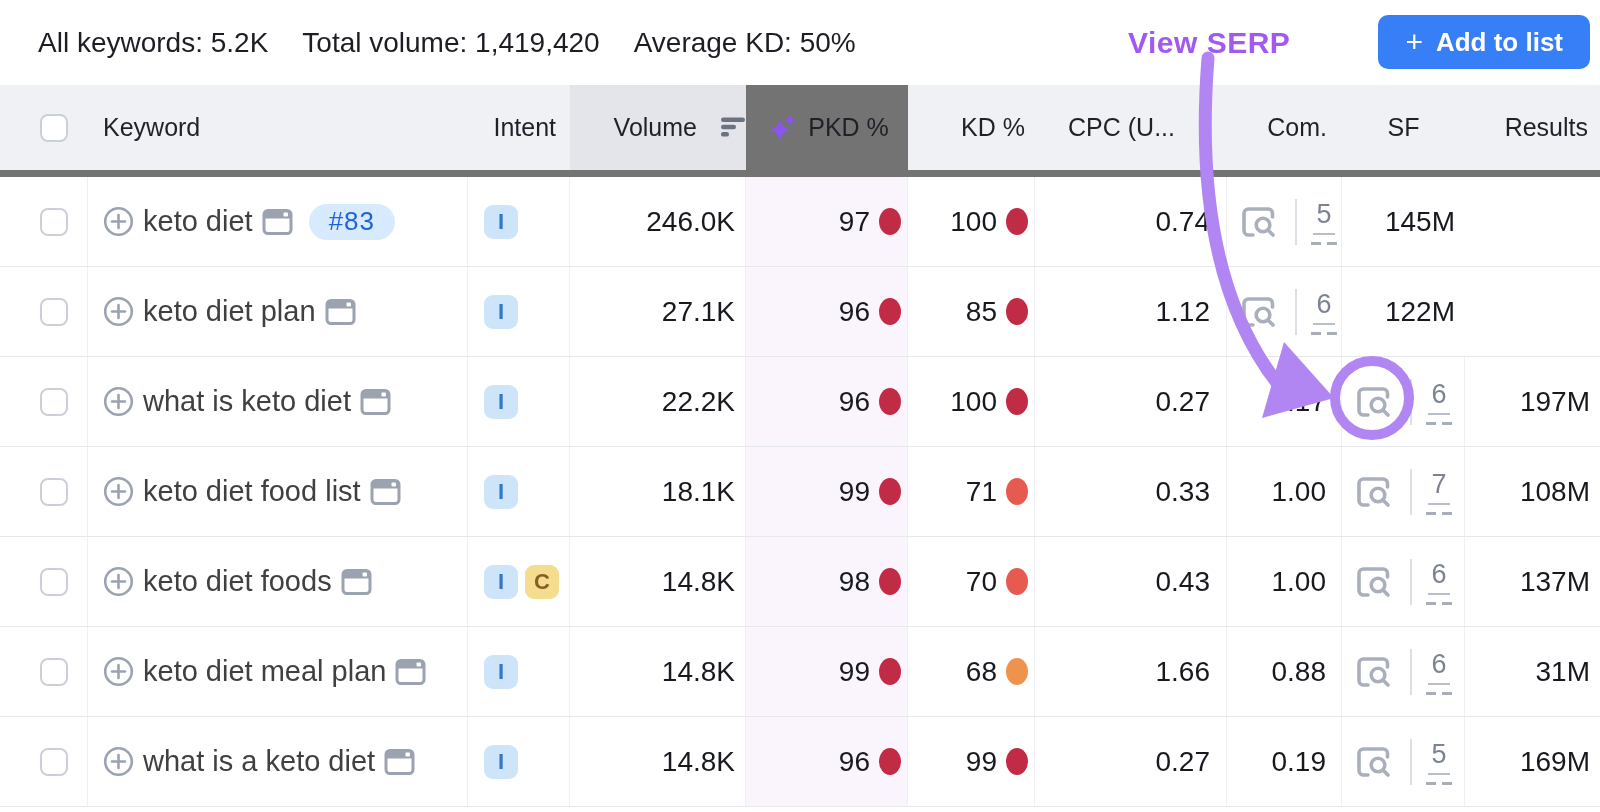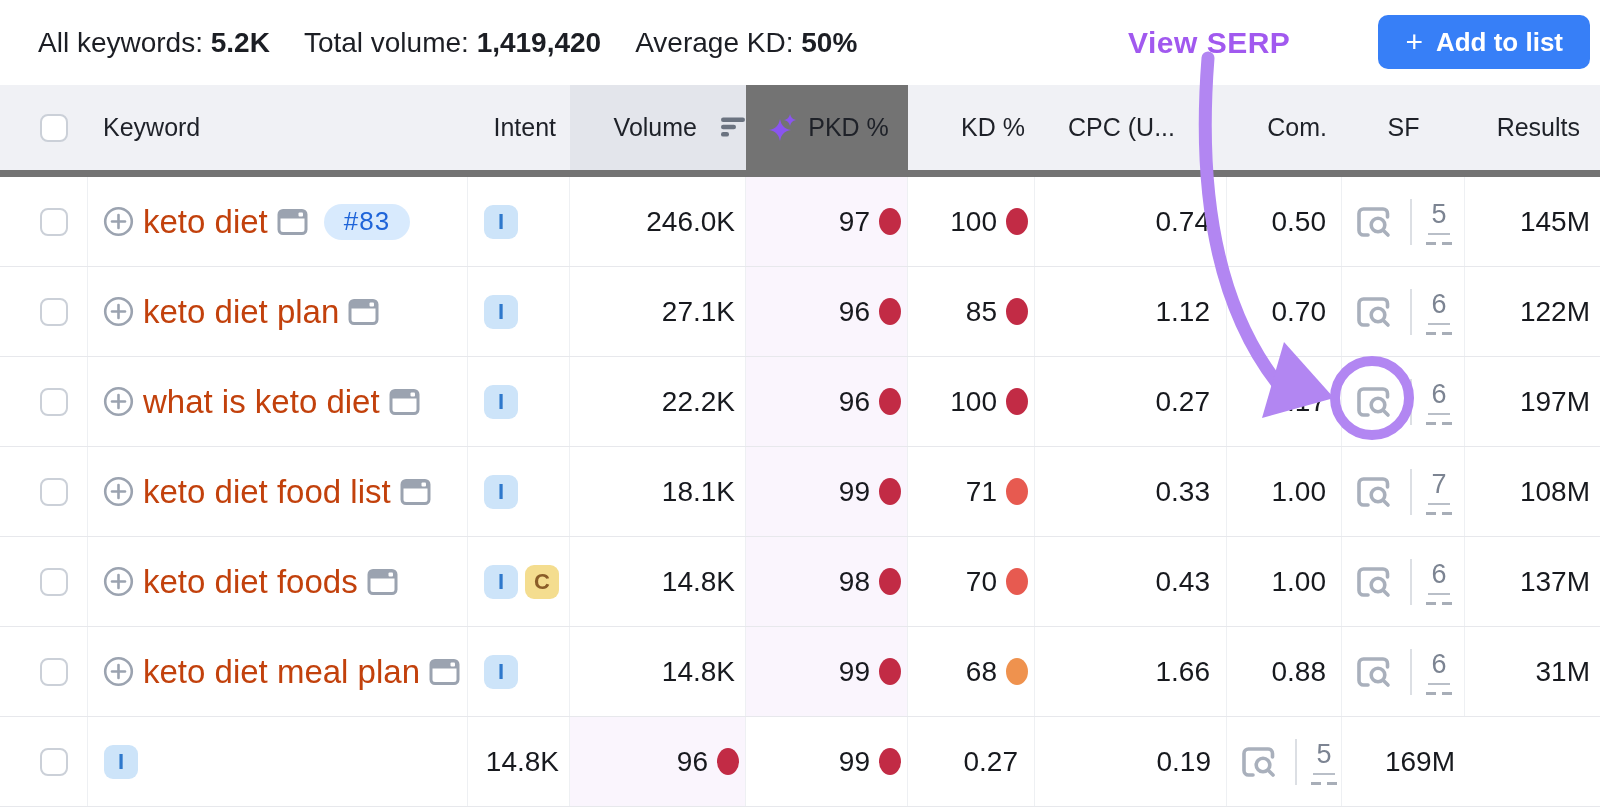--- a/index.html
+++ b/index.html
@@ -5,21 +5,21 @@
   html,body { margin:0; padding:0; }
   body {
     width:1600px; height:812px; position:relative; overflow:hidden;
     background:#ffffff; color:#17191e;
     font-family:"Liberation Sans","DejaVu Sans",sans-serif;
   }
 
   
   .topbar { height:85px; display:flex; align-items:center; padding-left:38px; font-size:28px; color:#1c1e24; }
   .stat { margin-right:34px; white-space:nowrap; }
-  .stat b { font-weight:700; }
+  .stat b { font-weight:400; }
 
   .add-btn {
     position:absolute; top:15px; right:10px; height:54px;
     background:#377ff7; color:#fff; border:none; border-radius:10px;
     display:flex; align-items:center; gap:13px; padding:0 27px;
     font-size:26px; font-weight:600; font-family:inherit; cursor:pointer;
   }
   .add-btn .plus { font-size:30px; font-weight:500; line-height:1; }
 
   .view-serp-label {
@@ -36,39 +36,39 @@
   .th { display:flex; align-items:center; height:100%; box-sizing:border-box; white-space:nowrap; }
   .th-check  { padding-left:40px; }
   .th-kw     { padding-left:15px; }
   .th-intent { justify-content:flex-end; padding-right:14px; }
   .th-vol    { justify-content:flex-end; gap:23px; background:#e3e5eb; }
   .th-pkd    { justify-content:center; gap:9px; background:#737373; }
   .th-kd     { justify-content:flex-end; padding-right:10px; }
   .th-cpc    { justify-content:flex-end; padding-right:52px; }
   .th-com    { justify-content:flex-end; padding-right:15px; }
   .th-sf     { justify-content:center; }
-  .th-res    { justify-content:flex-end; padding-right:20px; }
+  .th-res    { justify-content:flex-end; padding-right:12px; }
 
   .row { height:89px; border-bottom:1px solid #e7e8ec; background:#fff; }
   .td { display:flex; align-items:center; height:100%; box-sizing:border-box; border-right:1px solid #eef0f3; font-size:28px; white-space:nowrap; }
   .td:last-child { border-right:none; }
   .td-check  { padding-left:40px; }
   .td-kw     { padding-left:15px; gap:9px; }
   .td-intent { padding-left:16px; gap:7px; }
   .td-vol    { justify-content:flex-end; padding-right:10px; }
   .td-pkd    { justify-content:flex-end; padding-right:6px; gap:9px; background:#faf5fd; }
   .td-kd     { justify-content:flex-end; padding-right:6px; gap:9px; }
   .td-cpc    { justify-content:flex-end; padding-right:16px; }
   .td-com    { justify-content:flex-end; padding-right:15px; }
   .td-sf     { padding-left:12px; gap:14px; }
   .td-res    { justify-content:flex-end; padding-right:10px; }
 
   .checkbox { width:28px; height:28px; box-sizing:border-box; border:2px solid #cbd0d8; border-radius:8px; background:#fff; }
 
-  .kw-link { color:#c2410c; font-size:33px; text-decoration:none; }
+  .kw-link { color:#404040; font-size:29px; text-decoration:none; }
   .pos-badge { background:#d8eafd; color:#1e64d9; font-size:26px; height:36px; border-radius:22px;
                display:flex; align-items:center; padding:0 20px; margin-left:7px; letter-spacing:1px; }
 
   .intent-badge { width:34px; height:34px; border-radius:9px; display:flex; align-items:center; justify-content:center;
                   font-size:22px; font-weight:700; }
   .intent-i { background:#cde4f9; color:#2f78cc; }
   .intent-c { background:#f4dd8f; color:#8a5d28; }
 
   .dot { width:22px; height:27px; border-radius:50%; background:#c22b45; flex:none; }
 
@@ -166,21 +166,20 @@
   <div class="td td-vol">246.0K</div>
   <div class="td td-pkd">
       <span>97</span>
       <span class="dot" style="background: rgb(194, 43, 69);"></span>
     </div>
   <div class="td td-kd">
       <span>100</span>
       <span class="dot" style="background: rgb(194, 43, 69);"></span>
     </div>
   <div class="td td-cpc">0.74</div>
-  <div class="td td-com">0.50</div>
   <div class="td td-sf">
     <span class="serp-btn">
         <svg width="40" height="34" viewBox="0 0 40 34">
           <use href="#ic-serp"></use>
         </svg>
       </span>
     <span class="sf-divider"></span>
     <span class="sf-val">
         <span class="sf-num">5</span>
         <span class="sf-dash"></span>
@@ -208,21 +207,20 @@
   <div class="td td-vol">27.1K</div>
   <div class="td td-pkd">
       <span>96</span>
       <span class="dot" style="background: rgb(194, 43, 69);"></span>
     </div>
   <div class="td td-kd">
       <span>85</span>
       <span class="dot" style="background: rgb(194, 43, 69);"></span>
     </div>
   <div class="td td-cpc">1.12</div>
-  <div class="td td-com">0.70</div>
   <div class="td td-sf">
     <span class="serp-btn">
         <svg width="40" height="34" viewBox="0 0 40 34">
           <use href="#ic-serp"></use>
         </svg>
       </span>
     <span class="sf-divider"></span>
     <span class="sf-val">
         <span class="sf-num">6</span>
         <span class="sf-dash"></span>
@@ -397,20 +395,29 @@
         <span class="sf-dash"></span>
       </span>
   </div>
   <div class="td td-res">31M</div>
 </div>
 
 <div class="grid-row row">
   <div class="td td-check">
       <span class="checkbox"></span>
     </div>
+  <div class="td td-kw">
+    <svg width="31" height="31" viewBox="0 0 31 31">
+        <use href="#ic-plus-circle"></use>
+      </svg>
+    <a href="#" class="kw-link">what is a keto diet</a>
+    <svg width="31" height="28" viewBox="0 0 31 28">
+        <use href="#ic-card"></use>
+      </svg>
+  </div>
   <div class="td td-intent">
       <span class="intent-badge intent-i">I</span>
     </div>
   <div class="td td-vol">14.8K</div>
   <div class="td td-pkd">
       <span>96</span>
       <span class="dot" style="background: rgb(194, 43, 69);"></span>
     </div>
   <div class="td td-kd">
       <span>99</span>

